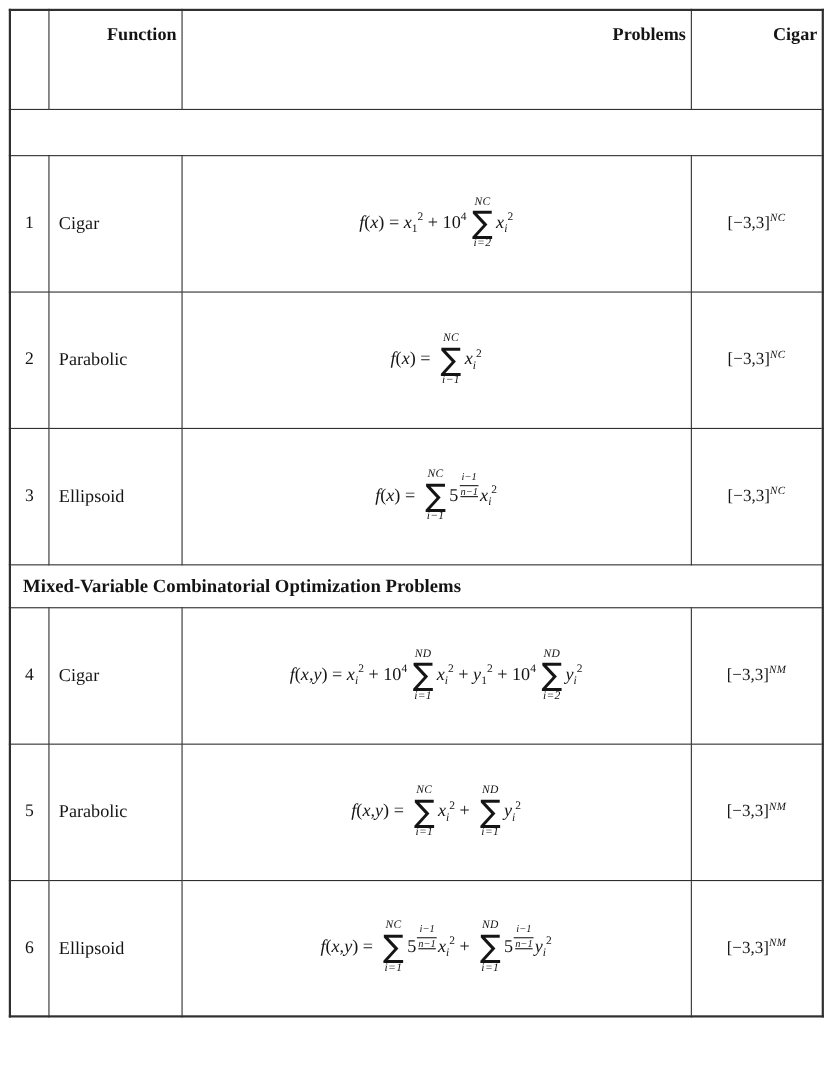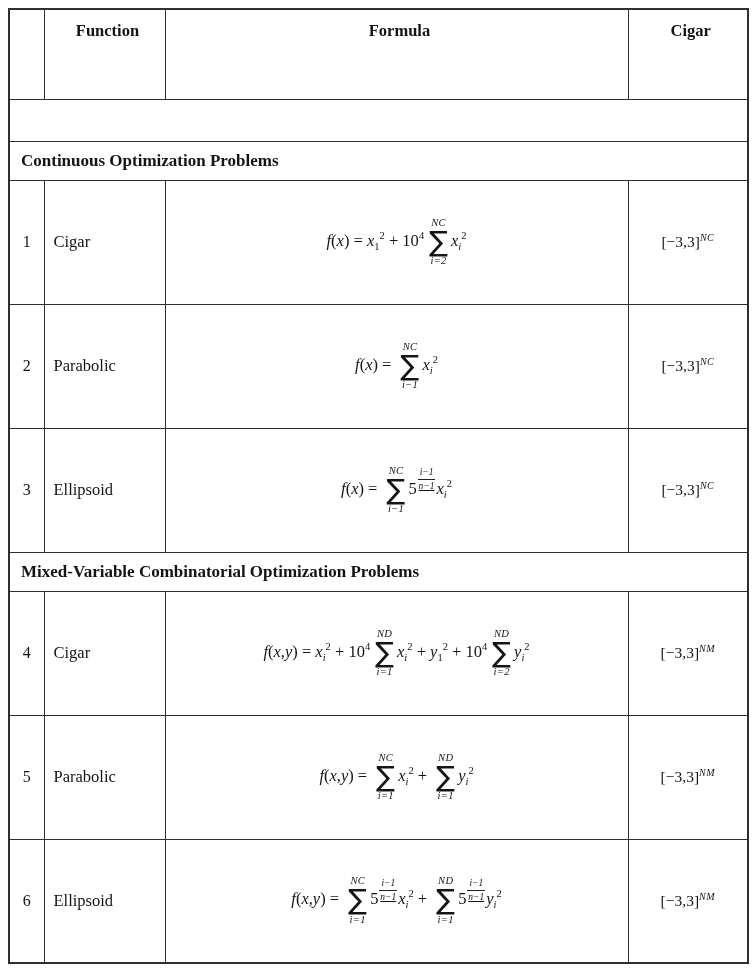--- a/index.html
+++ b/index.html
@@ -27,21 +27,21 @@
     vertical-align: middle;
     overflow: hidden;
   }
   tr.r-head   { height: 90px; }
   tr.r-spacer { height: 42px; }
   tr.r-sec    { height: 39px; }
   tr.r-data   { height: 124px; }
 
   td.col-head {
     vertical-align: top;
-    text-align: center;
+    text-align: right;
     padding: 11px 4px 0 10px;
     font-weight: bold;
     font-size: 16.5px;
     margin-left: 20px;
   }
   td.section-cell {
     font-weight: bold;
     font-size: 17px;
     padding-left: 11px;
   }
@@ -140,31 +140,28 @@
   <colgroup>
     <col style="width:35px">
     <col style="width:121px">
     <col style="width:463px">
     <col style="width:120px">
   </colgroup>
   <tbody>
     <tr class="r-head">
       <td class="col-head"></td>
       <td class="col-head">Function</td>
-      <td class="col-head">Formula</td>
+      <td class="col-head">Problems</td>
       <td class="col-head">Cigar</td>
     </tr>
 
     <tr class="r-spacer">
       <td colspan="4"></td>
     </tr>
 
-    <tr class="r-sec">
-      <td colspan="4" class="section-cell">Continuous Optimization Problems</td>
-    </tr>
 
     <tr class="r-data">
       <td class="num-cell">1</td>
       <td class="fn-cell">Cigar</td>
       <td class="formula-cell"><span class="formula"><span class="mi">f</span><span class="mo">(</span><span class="mi">x</span><span class="mo">) = </span><span class="mi">x</span><sub style="font-style: normal;">1</sub><sup style="font-style: normal;">2</sup><span class="mo"> + 10</span><sup style="font-style: normal;">4</sup><span class="sum">
               <span class="lim">NC</span>
               <span class="sigma">∑</span>
               <span class="lim">i=2</span>
             </span><span class="mi">x</span><sub>i</sub><sup style="font-style: normal;">2</sup></span></td>
       <td class="range-cell"><span class="range"><span>[−3,3]</span><sup>NC</sup></span></td>

